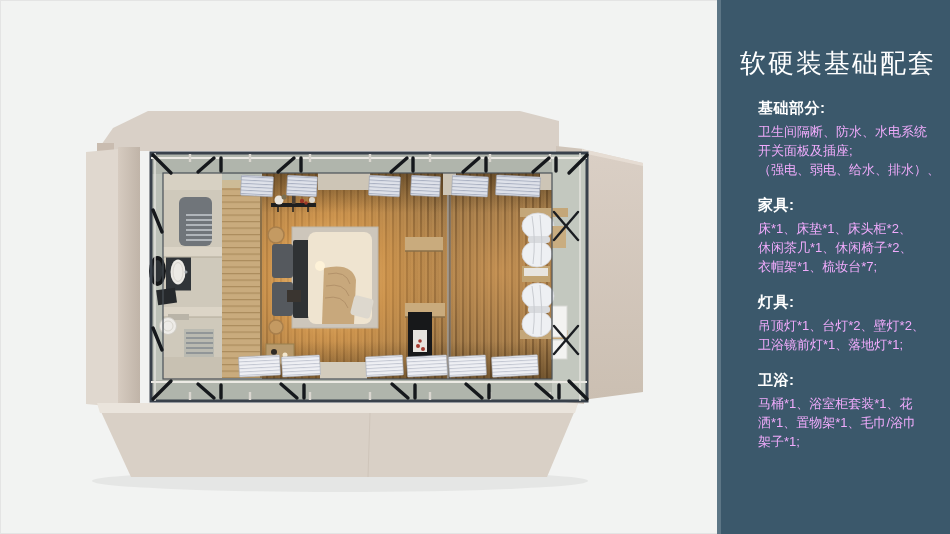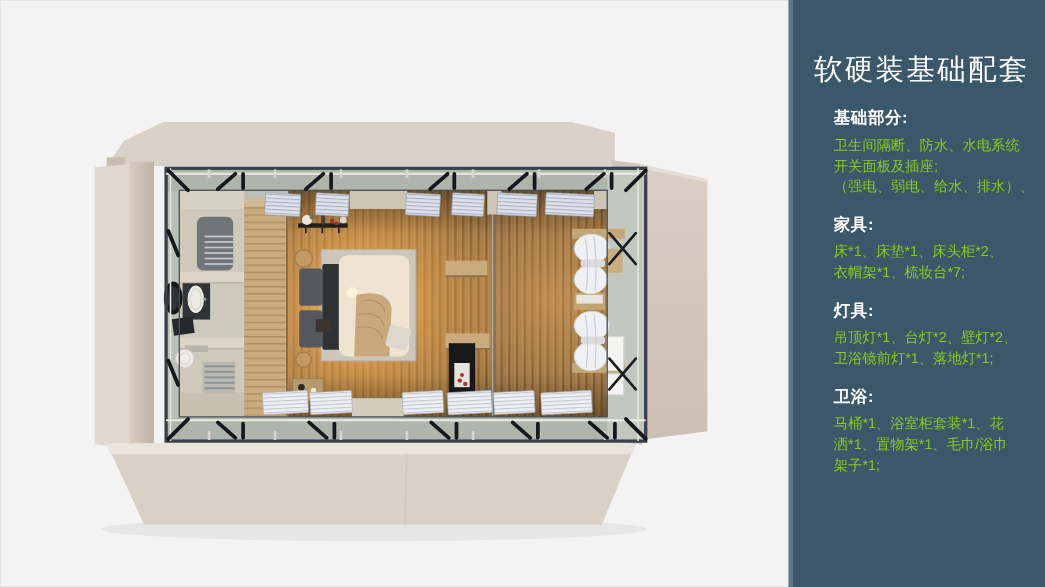--- a/index.html
+++ b/index.html
@@ -20,21 +20,21 @@
     font-size:26px;font-weight:normal;letter-spacing:2px;line-height:34px;
     white-space:nowrap;color:#ffffff;
   }
   .sidebar .content{padding:19px 8px 0 37px;}
   .sec{margin:0 0 17px 0;}
   .sec h3{
     margin:0 0 5px 0;font-size:15px;font-weight:bold;line-height:18px;
     color:#ffffff;letter-spacing:.5px;
   }
   .sec .line{
-    font-size:13px;line-height:19px;white-space:nowrap;color:#84cc16;
+    font-size:13px;line-height:19px;white-space:nowrap;color:#f0abfc;
   }
 </style>
 </head>
 <body>
 
 <div class="render-wrap">
 <svg width="716" height="534" viewBox="0 0 716 534" xmlns="http://www.w3.org/2000/svg">
   <defs>
     <pattern id="planks" patternUnits="userSpaceOnUse" width="7" height="8">
       <rect width="7" height="8" fill="#a57e4c"></rect>
@@ -313,20 +313,21 @@
     <div class="sec">
       <h3>基础部分:</h3>
       <div class="line">卫生间隔断、防水、水电系统</div>
       <div class="line">开关面板及插座;</div>
       <div class="line">（强电、弱电、给水、排水）、</div>
     </div>
 
     <div class="sec">
       <h3>家具:</h3>
       <div class="line">床*1、床垫*1、床头柜*2、</div>
+      <div class="line">休闲茶几*1、休闲椅子*2、</div>
       <div class="line">衣帽架*1、梳妆台*7;</div>
     </div>
 
     <div class="sec">
       <h3>灯具:</h3>
       <div class="line">吊顶灯*1、台灯*2、壁灯*2、</div>
       <div class="line">卫浴镜前灯*1、落地灯*1;</div>
     </div>
 
     <div class="sec">

